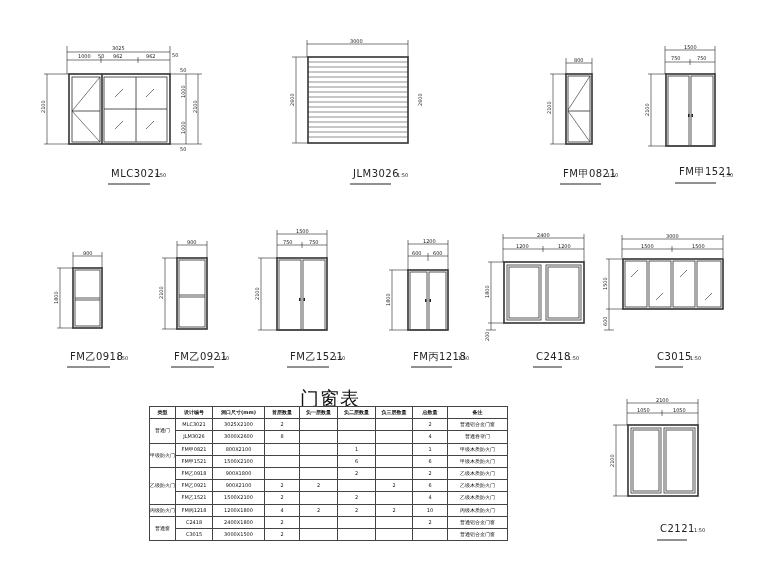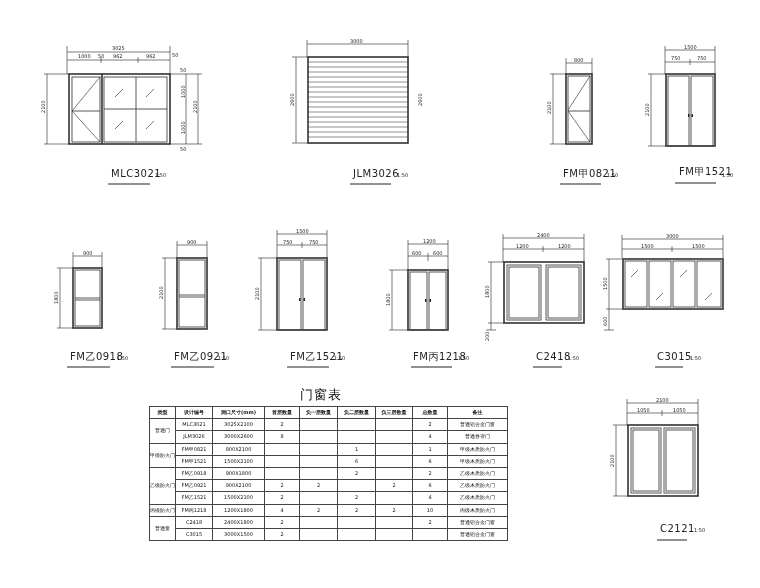--- a/index.html
+++ b/index.html
@@ -12,21 +12,21 @@
   .scale { font-size: 5px; fill: #222; }
   .frame { fill: none; stroke: #333; stroke-width: 1.6; }
   .inner { fill: none; stroke: #444; stroke-width: 0.9; }
   .thin { stroke: #222; stroke-width: 0.6; fill: none; }
 
   #door-table { position: absolute; left: 149px; top: 406px; border-collapse: collapse;
                 font-size: 5px; background: #fff; border: 1.5px solid #333; }
   #door-table th, #door-table td { border: 0.8px solid #444; text-align: center;
                 padding: 0; height: 11.2px; line-height: 11px; white-space: nowrap; font-weight: normal; }
   #door-table th { font-weight: bold; }
-  #table-title { position: absolute; left: 300px; top: 386px; font-size: 13px;
+  #table-title { position: absolute; left: 300px; top: 386px; font-size: 19px;
                  font-family: "DejaVu Serif", serif; letter-spacing: 1px; }
 </style>
 </head>
 <body>
 
 <svg class="abs" width="760" height="588" viewBox="0 0 760 588" style="left:0;top:0;">
 
   <g>
     <line class="thin" x1="67" y1="52" x2="170" y2="52"></line>
     <line class="thin" x1="67" y1="46" x2="67" y2="74"></line>

